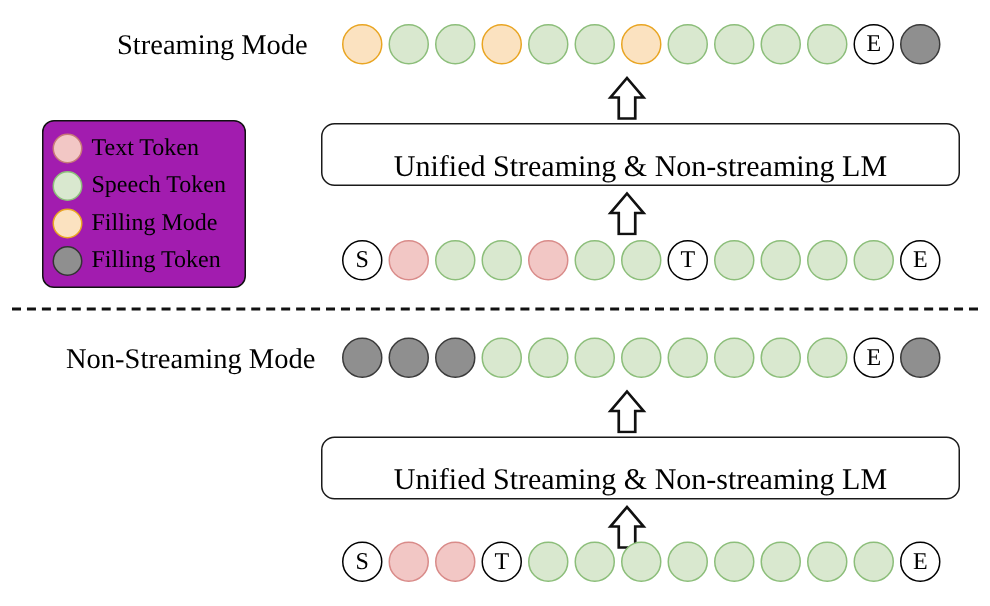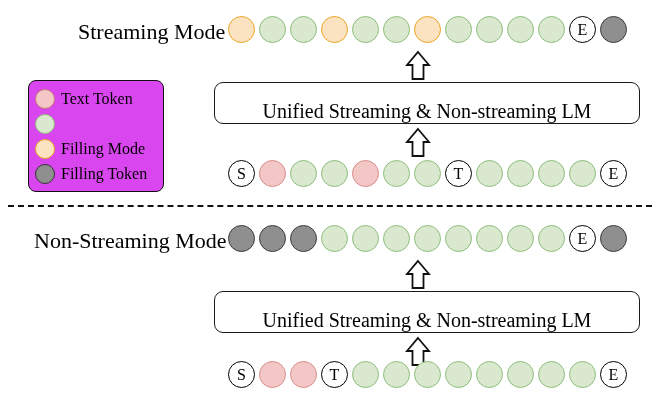--- a/index.html
+++ b/index.html
@@ -2,25 +2,25 @@
 <html><head>
 <meta charset="utf-8">
 <style>
   html,body{margin:0;padding:0;background:#ffffff;}
   body{
     width:660px;height:404px;position:relative;overflow:hidden;
     font-family:"Liberation Serif","DejaVu Serif",serif;
     color:#000;
   }
   .row-label{
-    position:absolute;font-size:22px;line-height:1;white-space:nowrap;
+    position:absolute;font-size:19px;line-height:1;white-space:nowrap;
     font-family:"Liberation Serif","DejaVu Serif",serif;
   }
   #streaming-mode-label{left:78px;top:21px;}
-  #non-streaming-mode-label{left:34px;top:230px;}
+  #non-streaming-mode-label{left:44px;top:230px;}
 
   .token-row{position:absolute;display:flex;}
   .tok{
     width:27px;height:27px;border-radius:50%;
     box-sizing:border-box;margin-right:4px;
     display:flex;align-items:center;justify-content:center;
     font-size:16px;line-height:1;
   }
   .tok:last-child{margin-right:0;}
   .tok.speech{background:#d9e8cf;border:1.5px solid #8cbe7a;}
@@ -39,21 +39,21 @@
   .arrow{position:absolute;}
 
   .divider{
     position:absolute;left:8px;top:205px;width:644px;height:0;
     border-top:2px dashed #111;
   }
 
   .legend{
     position:absolute;left:28px;top:80px;width:136px;
     box-sizing:border-box;
-    border:1.4px solid #111;border-radius:8px;background:#d946ef;
+    border:1.4px solid #111;border-radius:8px;background:#a21caf;
     padding:5px 6px 5px 6px;
   }
   .legend-item{display:flex;align-items:center;height:25px;}
   .legend-swatch{
     width:20px;height:20px;border-radius:50%;box-sizing:border-box;
     margin-right:6px;flex:0 0 auto;
   }
   .legend-swatch.text{background:#f2c7c5;border:1.4px solid #c77a78;}
   .legend-swatch.speech{background:#d9e8cf;border:1.4px solid #8cbe7a;}
   .legend-swatch.filling{background:#fbe2c0;border:1.4px solid #e9a522;}
@@ -113,20 +113,21 @@
     <div class="tok marker">E</div>
   </div>
 
 <div class="legend">
   <div class="legend-item">
     <span class="legend-swatch text"></span>
     <span class="legend-text">Text Token</span>
   </div>
   <div class="legend-item">
     <span class="legend-swatch speech"></span>
+    <span class="legend-text">Speech Token</span>
   </div>
   <div class="legend-item">
     <span class="legend-swatch filling"></span>
     <span class="legend-text">Filling Mode</span>
   </div>
   <div class="legend-item">
     <span class="legend-swatch ignore"></span>
     <span class="legend-text">Filling Token</span>
   </div>
 </div>

